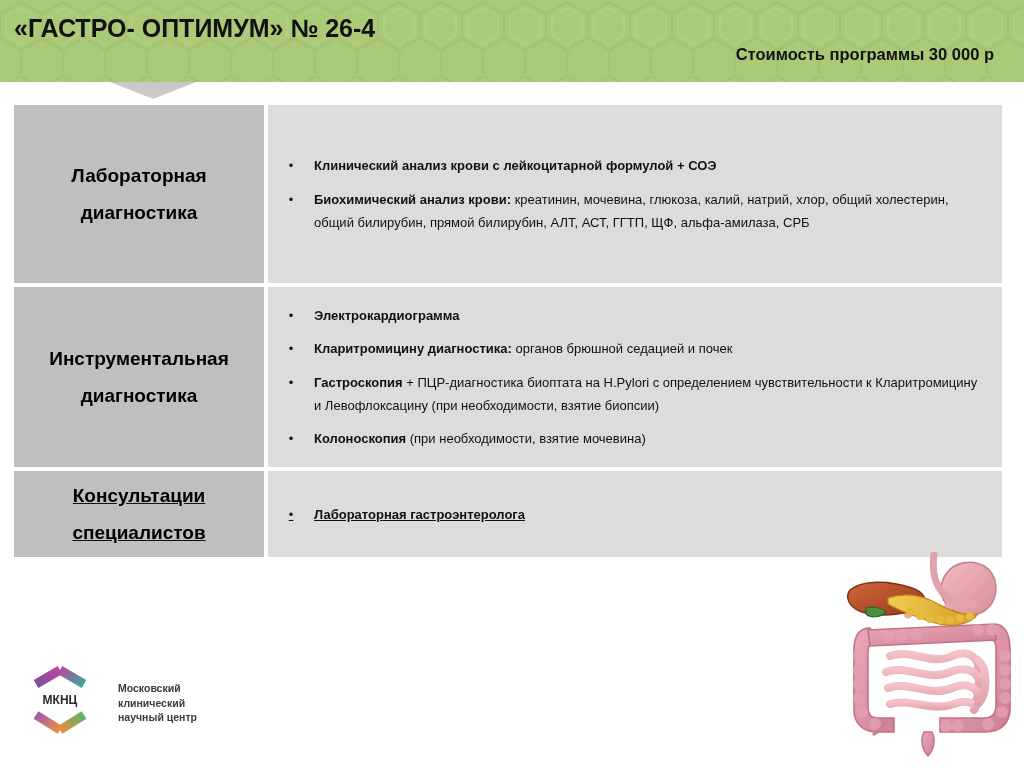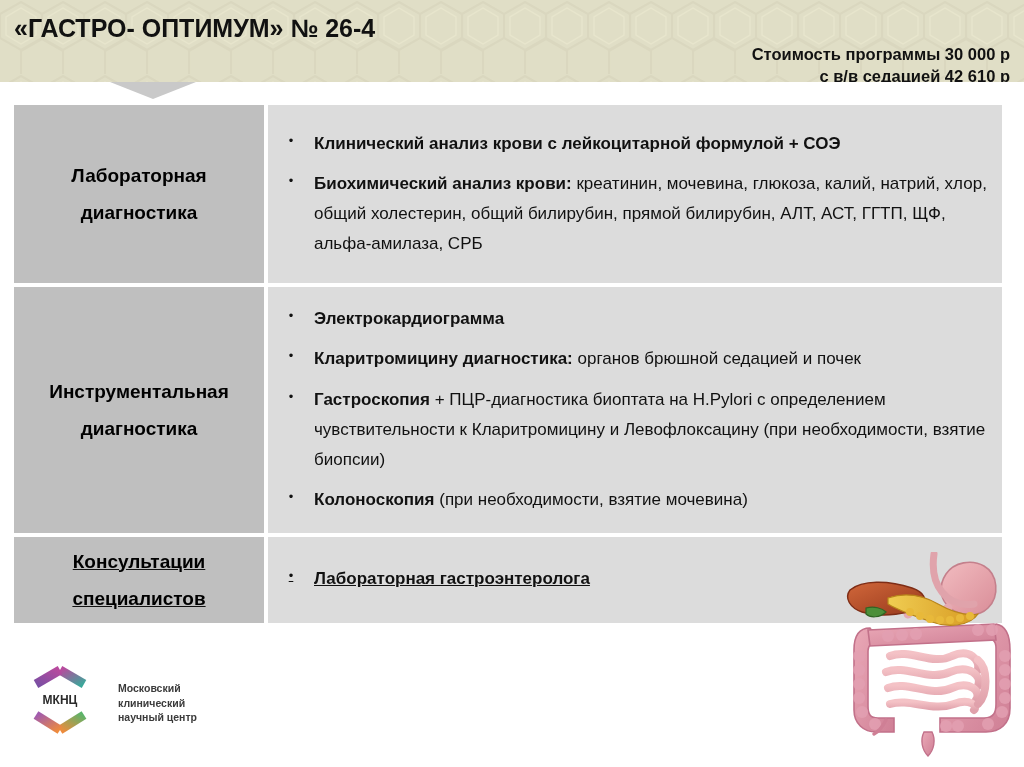--- a/index.html
+++ b/index.html
@@ -16,44 +16,44 @@
     color: #111111;
   }
 
   
   .header-band {
     position: absolute;
     left: 0;
     top: 0;
     width: 1024px;
     height: 82px;
-    background: #fef9c3;
+    background: #84cc16;
     overflow: hidden;
   }
   .header-pattern {
     position: absolute;
     inset: 0;
     opacity: 0.55;
   }
   .header-title {
     position: absolute;
     left: 14px;
     top: 14px;
     font-size: 25px;
     font-weight: bold;
     letter-spacing: 0px;
     color: #111111;
     white-space: nowrap;
     z-index: 3;
   }
   .price-block {
     position: absolute;
-    right: 14px;
+    right: 30px;
     top: 44px;
-    text-align: right;
+    text-align: left;
     z-index: 3;
     line-height: 1.33;
   }
   .price-line {
     font-size: 16.5px;
     font-weight: bold;
     color: #111111;
     white-space: nowrap;
   }
   .header-notch {
@@ -118,21 +118,21 @@
   .bullet-dot {
     flex: 0 0 46px;
     text-align: center;
     font-size: 13px;
     line-height: 1.72;
     color: #111111;
     padding-top: 1px;
   }
   .bullet-text {
     flex: 1 1 auto;
-    font-size: 17px;
+    font-size: 13px;
     line-height: 1.78;
     color: #111111;
   }
   .bullet-text b { font-weight: bold; }
 
   .row-lab   .content-cell { min-height: 178px; }
   .row-instr .content-cell { min-height: 170px; }
   .row-cons  .content-cell { min-height: 72px; }
   .row-lab   .cat-cell { min-height: 178px; }
   .row-instr .cat-cell { min-height: 170px; align-items: center; }
@@ -183,21 +183,20 @@
       </pattern>
     </defs>
     <rect x="0" y="0" width="1024" height="82" fill="#c9c9c9"></rect>
     <rect x="0" y="0" width="1024" height="82" fill="url(#hexpat)"></rect>
   </svg>
 
   <div class="header-title">«ГАСТРО- ОПТИМУМ» № 26-4</div>
 
   <div class="price-block">
     <div class="price-line">Стоимость программы  30 000 р</div>
-    <div class="price-line">с в/в седацией  42 610 р</div>
   </div>
 </div>
 <div class="header-notch"></div>
 
 <div class="table">
 
   <div class="trow row-lab">
     <div class="cat-cell">
       <div class="cat-label">Лабораторная диагностика</div>
     </div>

